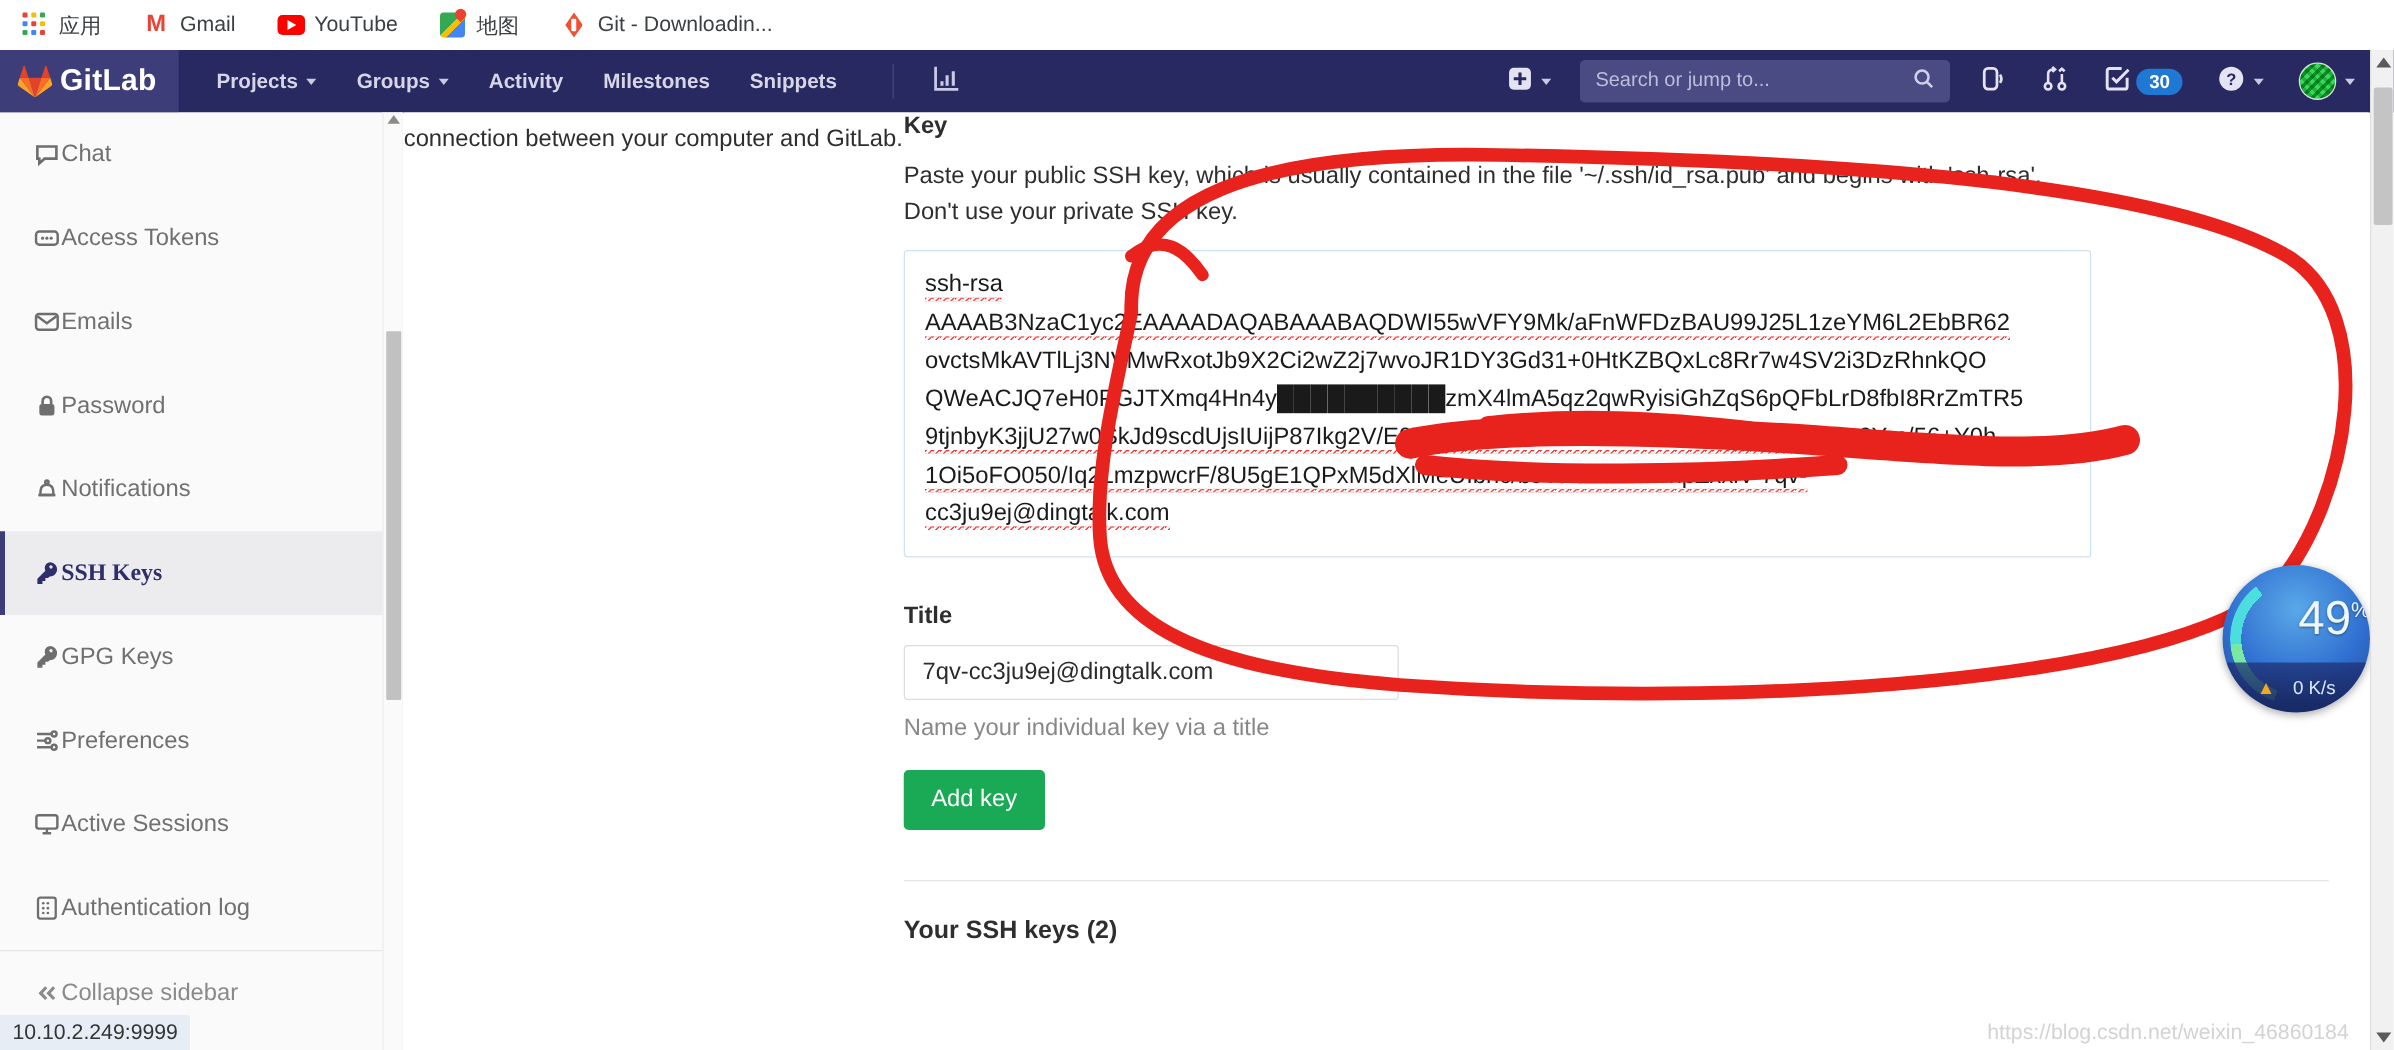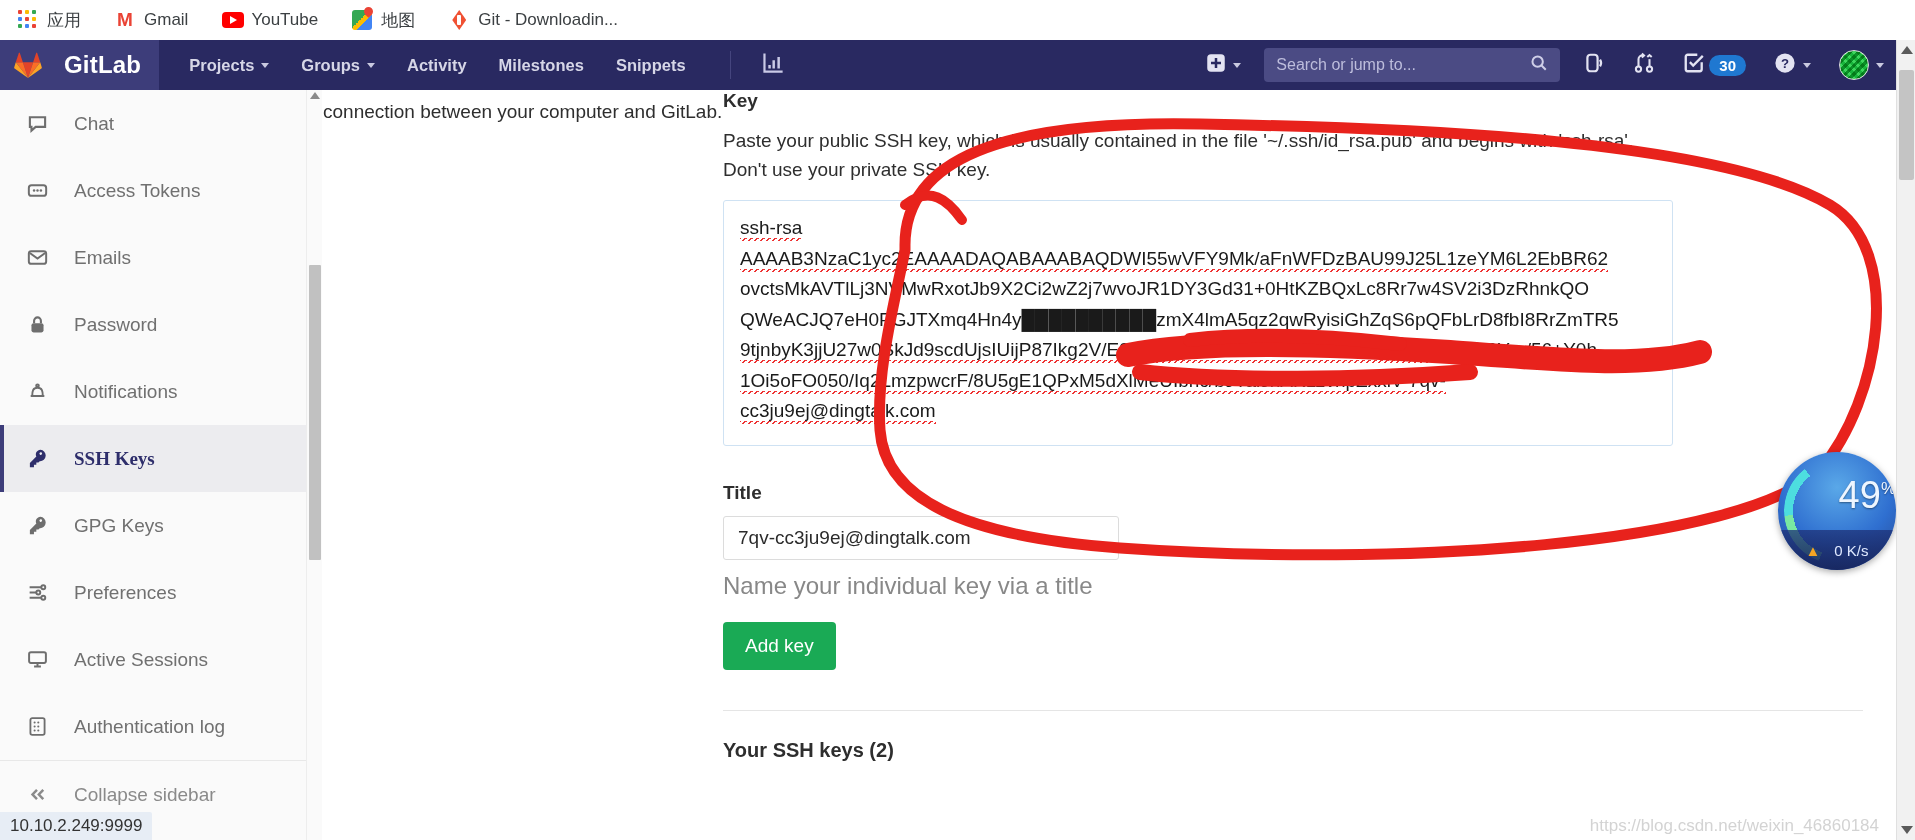--- a/index.html
+++ b/index.html
@@ -36,21 +36,21 @@
   .ico-git { width:20px; height:20px; position: relative;}
   .ico-git::before{content:""; position:absolute; left:3px; top:0; width:14px; height:20px; background:#F05133; clip-path: polygon(50% 0, 100% 50%, 50% 100%, 0 50%); }
   .ico-git::after{content:""; position:absolute; left:8px; top:5px; width:4px; height:10px; background:#fff; border-radius:1px;}
 
   
   .navbar {
     position: absolute; top: 40px; left: 0; width: 1915px; height: 50px;
     background: #292961; display: flex; align-items: center;
   }
   .nav-logo {
-    display: flex; align-items: center; gap: 22px;
+    display: flex; align-items: center; gap: 6px;
     background: #3d3d7a; height: 50px; padding: 0 18px 0 14px; margin-right: 14px;
   }
   .logo-mark { width: 28px; height: 26px; position: relative; flex:0 0 auto;}
   .logo-text { color:#fff; font-size: 24px; font-weight: 600; letter-spacing: .2px;}
   .nav-item {
     color:#d6d6e7; font-size: 16.5px; font-weight: 600; padding: 0 16px;
     height:50px; display:flex; align-items:center; gap:7px; cursor:pointer; white-space:nowrap;
   }
   .caret { width:0;height:0;border-left:4.5px solid transparent;border-right:4.5px solid transparent;border-top:5px solid #c9c9e0; display:inline-block;}
   .nav-sep { width:1px; height:28px; background:#45457e; margin: 0 18px 0 28px;}
@@ -72,21 +72,21 @@
     background-blend-mode: multiply;
     border: 1px solid #dcdcdc;
   }
 
   
   .sidebar {
     position:absolute; top: 90px; left:0; width: 322px; height: 750px;
     background: #fafafa; border-right: 1px solid #e5e5e5; overflow:hidden;
   }
   .side-item {
-    display:flex; align-items:center; gap: 26px;
+    display:flex; align-items:center; gap: 1px;
     height: 67px; padding-left: 26px; font-size: 19px; color: #707070;
     cursor:pointer; position:relative; white-space:nowrap;
   }
   .side-item.active { background:#ececef; color:#2e2e6b; font-weight:600;font-family:Liberation Serif, serif; }
   .side-item.active::before {
     content:""; position:absolute; left:0; top:0; bottom:0; width:4px; background:#3d3d7a;
   }
   .side-icon { width: 22px; height: 22px; flex:0 0 auto; display:flex; align-items:center; justify-content:center;}
   .side-icon svg { display:block; }
   .side-divider { height:1px; background:#e8e8e8; margin: 0; }
@@ -115,21 +115,21 @@
   .squig {
     background-image: repeating-linear-gradient(135deg, #e33 0 1.3px, transparent 1.3px 3.2px);
     background-repeat: repeat-x; background-size: 6px 3px; background-position: 0 100%;
     padding-bottom: 3px;
   }
   .title-lbl { font-size:19px; font-weight:700; color:#2e2e2e; margin: 36px 0 12px 0;}
   .title-input {
     width: 396px; height: 44px; border:1px solid #dcdcdc; border-radius:3px;
     display:flex; align-items:center; padding: 0 14px; font-size:19px; color:#2b2b2b; background:#fff;
   }
-  .sub-help { font-size:24px; color:#888; margin: 12px 0 22px 0;}
+  .sub-help { font-size:19px; color:#888; margin: 12px 0 22px 0;}
   .btn-add {
     display:inline-flex; align-items:center; justify-content:center;
     background:#1aaa55; color:#fff; font-size:19px; font-weight:500;
     padding: 13px 22px; border-radius:4px; border:none; cursor:pointer;
   }
   .hr { height:1px; background:#e5e5e5; margin: 40px 0 0 0; width: 1140px;}
   .keys-head { font-size: 20px; font-weight:700; color:#2e2e2e; margin-top: 28px;}
 
   
   .annot { position:absolute; top:0; left:0; width:1915px; height:840px; pointer-events:none; }

